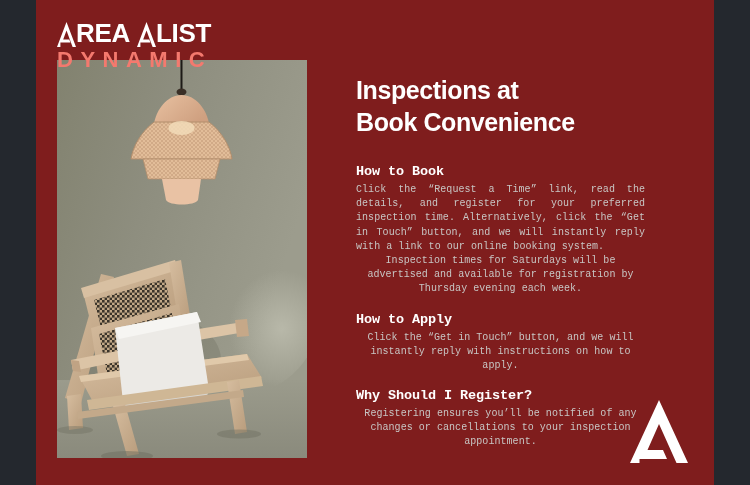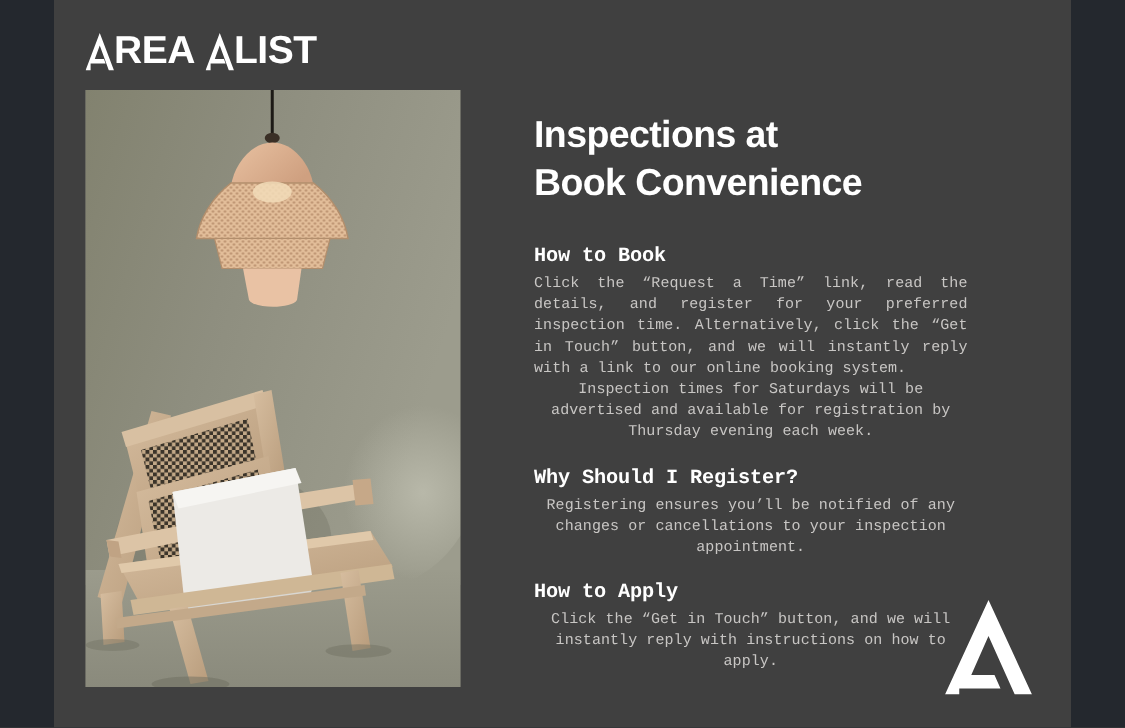--- a/index.html
+++ b/index.html
@@ -16,21 +16,21 @@
     position: relative;
   }
 
   
   .card {
     position: absolute;
     left: 36px;
     top: 0;
     width: 678px;
     height: 485px;
-    background: #404040;
+    background: #7f1d1d;
     overflow: hidden;
   }
 
   
   .brand {
     position: absolute;
     left: 21px;
     top: 21px;
     z-index: 5;
   }
@@ -146,20 +146,21 @@
       </span>
         <span class="seg">REA</span>
         <span class="sp"></span>
         <span class="tri-a">
         <svg viewBox="0 0 19 25" xmlns="http://www.w3.org/2000/svg">
           <path d="M9.5 0 L19 25 L15.6 25 L9.5 8.4 L6.2 17.4 L12.3 17.4 L13.4 20.4 L3.4 20.4 L3.4 25 L0 25 Z" fill="#ffffff"></path>
         </svg>
       </span>
         <span class="seg">LIST</span>
     </div>
+    <div class="brand-bottom">DYNAMIC</div>
   </div>
 
   <div class="photo">
     <svg viewBox="0 0 250 398" xmlns="http://www.w3.org/2000/svg">
       <defs>
         <linearGradient id="wallg" x1="0" y1="0" x2="1" y2="0.4">
           <stop offset="0%" stop-color="#82826f"></stop>
           <stop offset="45%" stop-color="#8e8e7f"></stop>
           <stop offset="100%" stop-color="#9c9c8d"></stop>
         </linearGradient>
@@ -261,33 +262,33 @@
 
     <div class="section">
       <div class="section-title">How to Book</div>
       <div class="section-body">
         <p>Click the “Request a Time” link, read the details, and register for your preferred inspection time. Alternatively, click the “Get in Touch” button, and we will instantly reply with a link to our online booking system.</p>
         <p class="last">Inspection times for Saturdays will be advertised and available for registration by Thursday evening each week.</p>
       </div>
     </div>
 
     <div class="section">
+      <div class="section-title">How to Apply</div>
+      <div class="section-body">
+        <p class="last">Click the “Get in Touch” button, and we will instantly reply with instructions on how to apply.</p>
+      </div>
+    </div>
+
+    <div class="section">
       <div class="section-title">Why Should I Register?</div>
       <div class="section-body">
         <p class="last">Registering ensures you’ll be notified of any changes or cancellations to your inspection appointment.</p>
       </div>
     </div>
 
-    <div class="section">
-      <div class="section-title">How to Apply</div>
-      <div class="section-body">
-        <p class="last">Click the “Get in Touch” button, and we will instantly reply with instructions on how to apply.</p>
-      </div>
-    </div>
-
   </div>
 
   <div class="logo-mark">
     <svg viewBox="0 0 58 63" xmlns="http://www.w3.org/2000/svg">
       <path d="M29 0 L58 63 L46.5 63 L29 24 L17.5 50 L33 50 L37 59 L9.5 59 L9.5 63 L0 63 Z" fill="#ffffff"></path>
     </svg>
   </div>
 
 </div>
 

